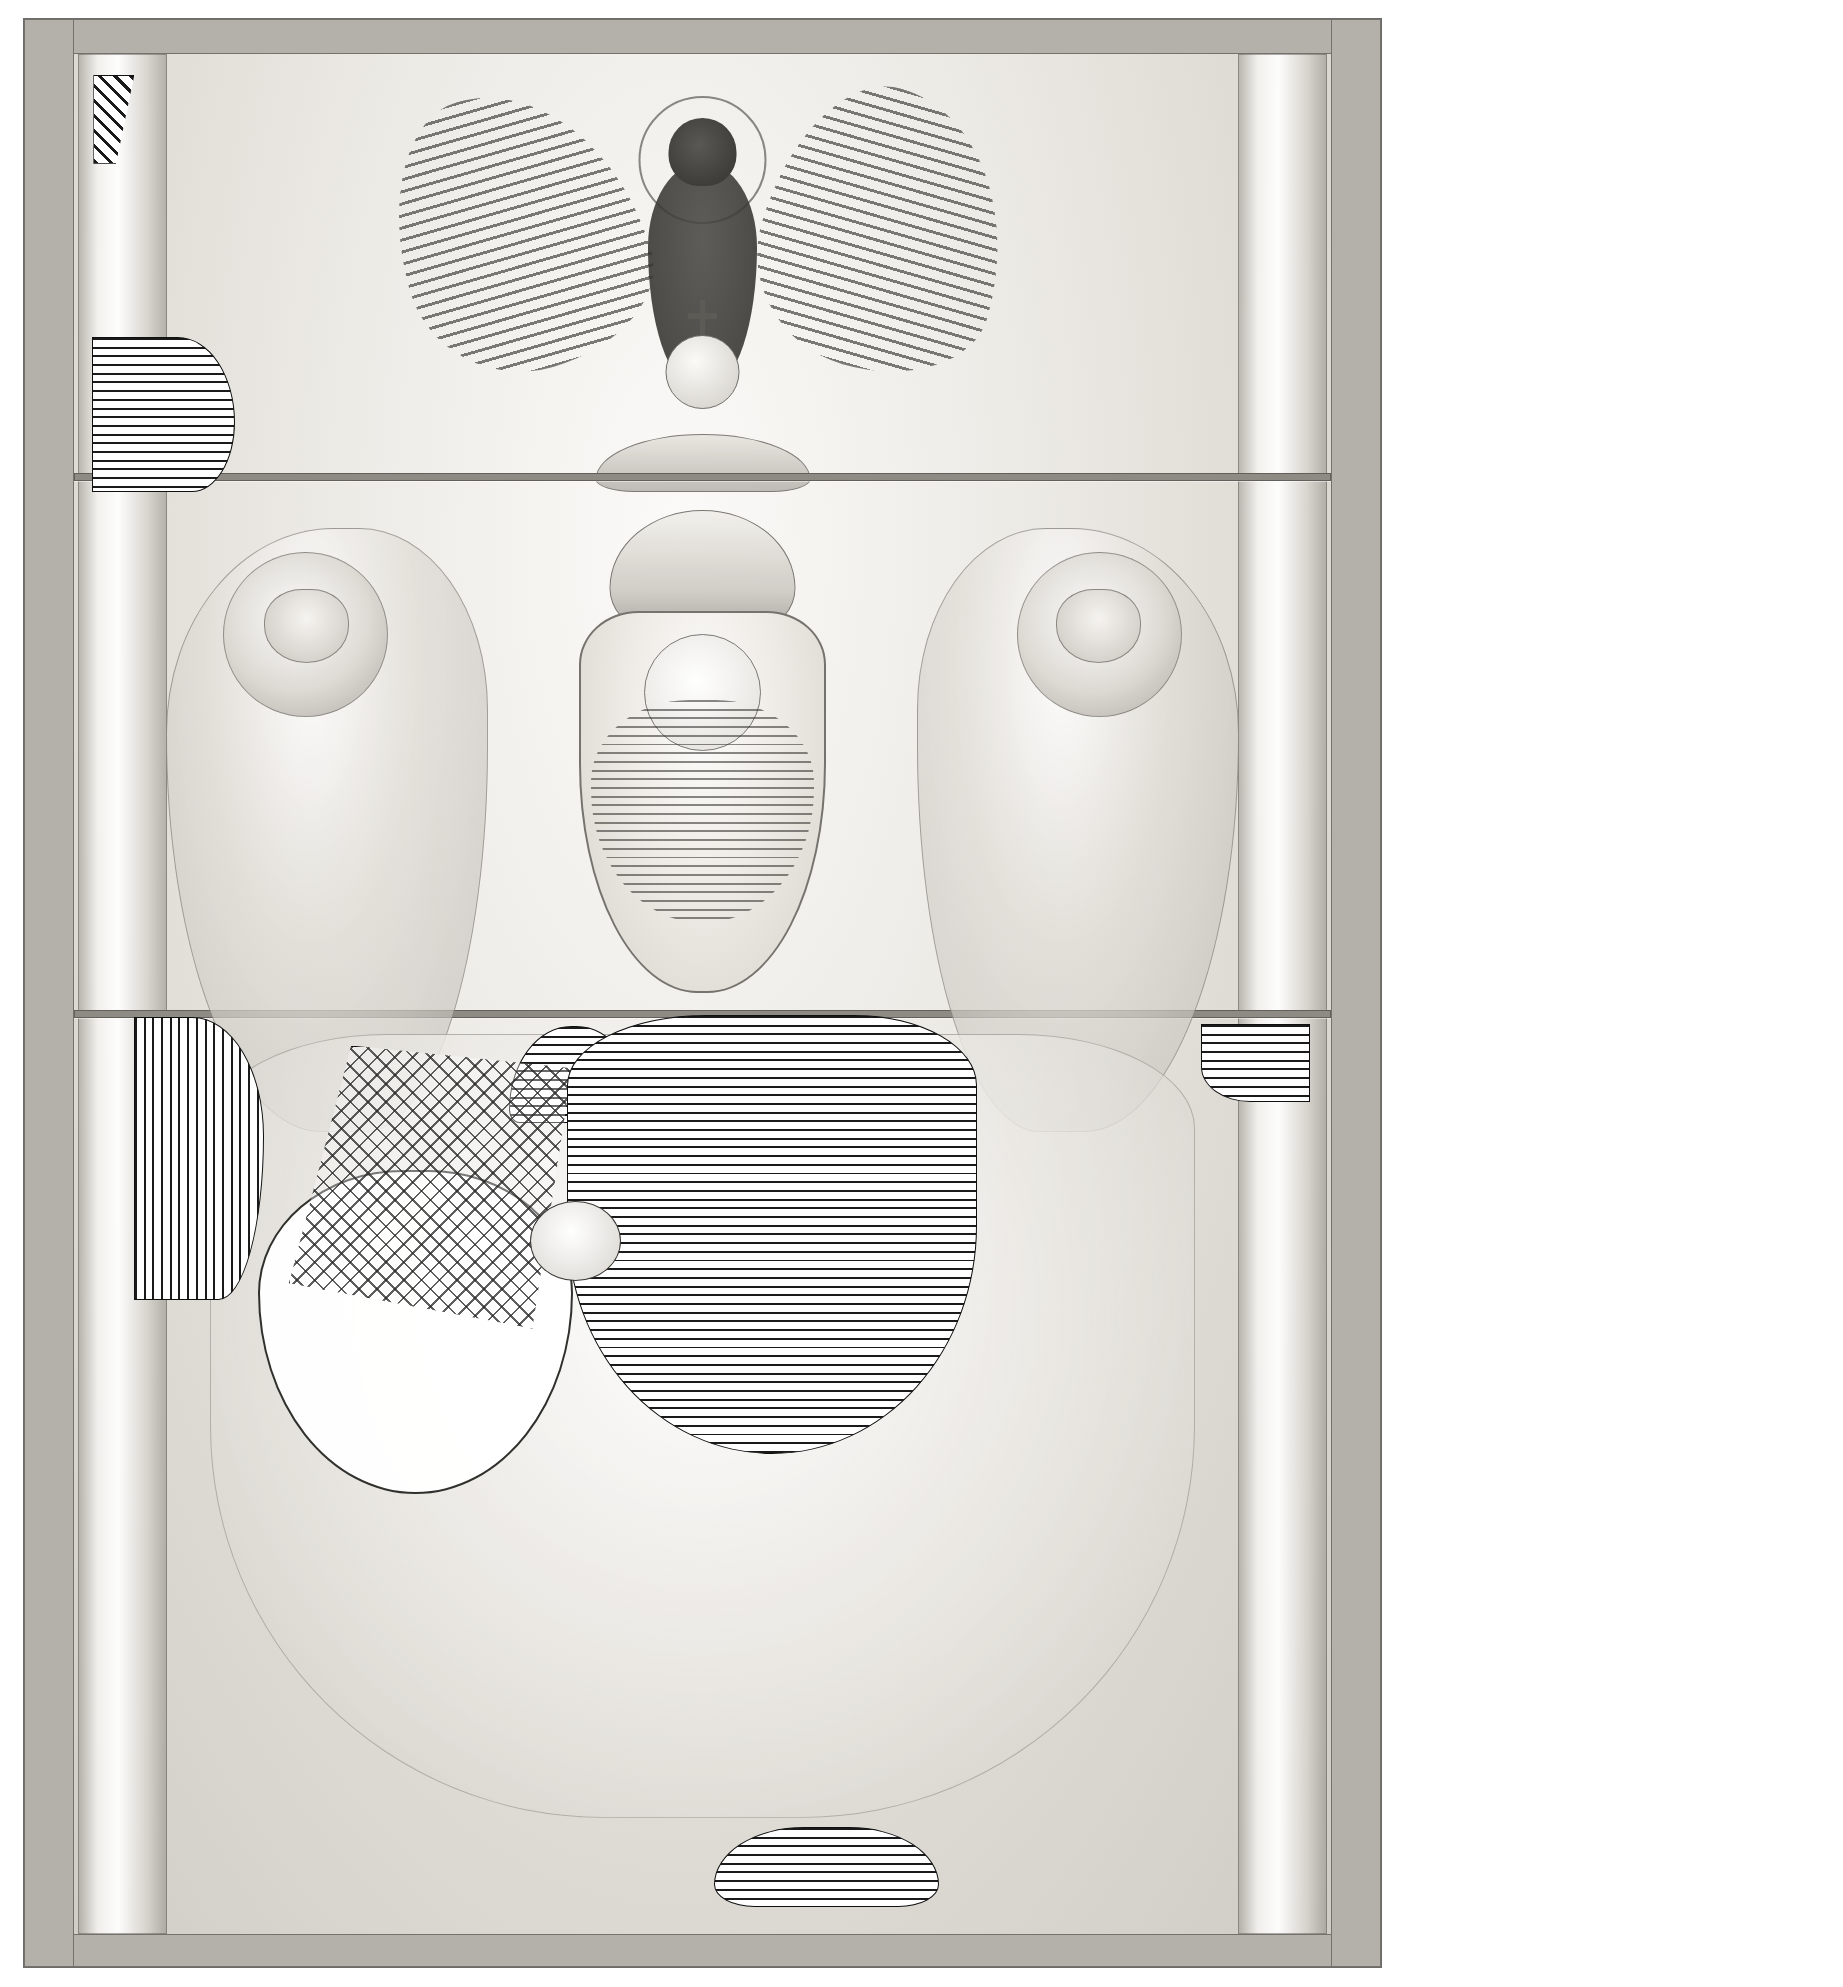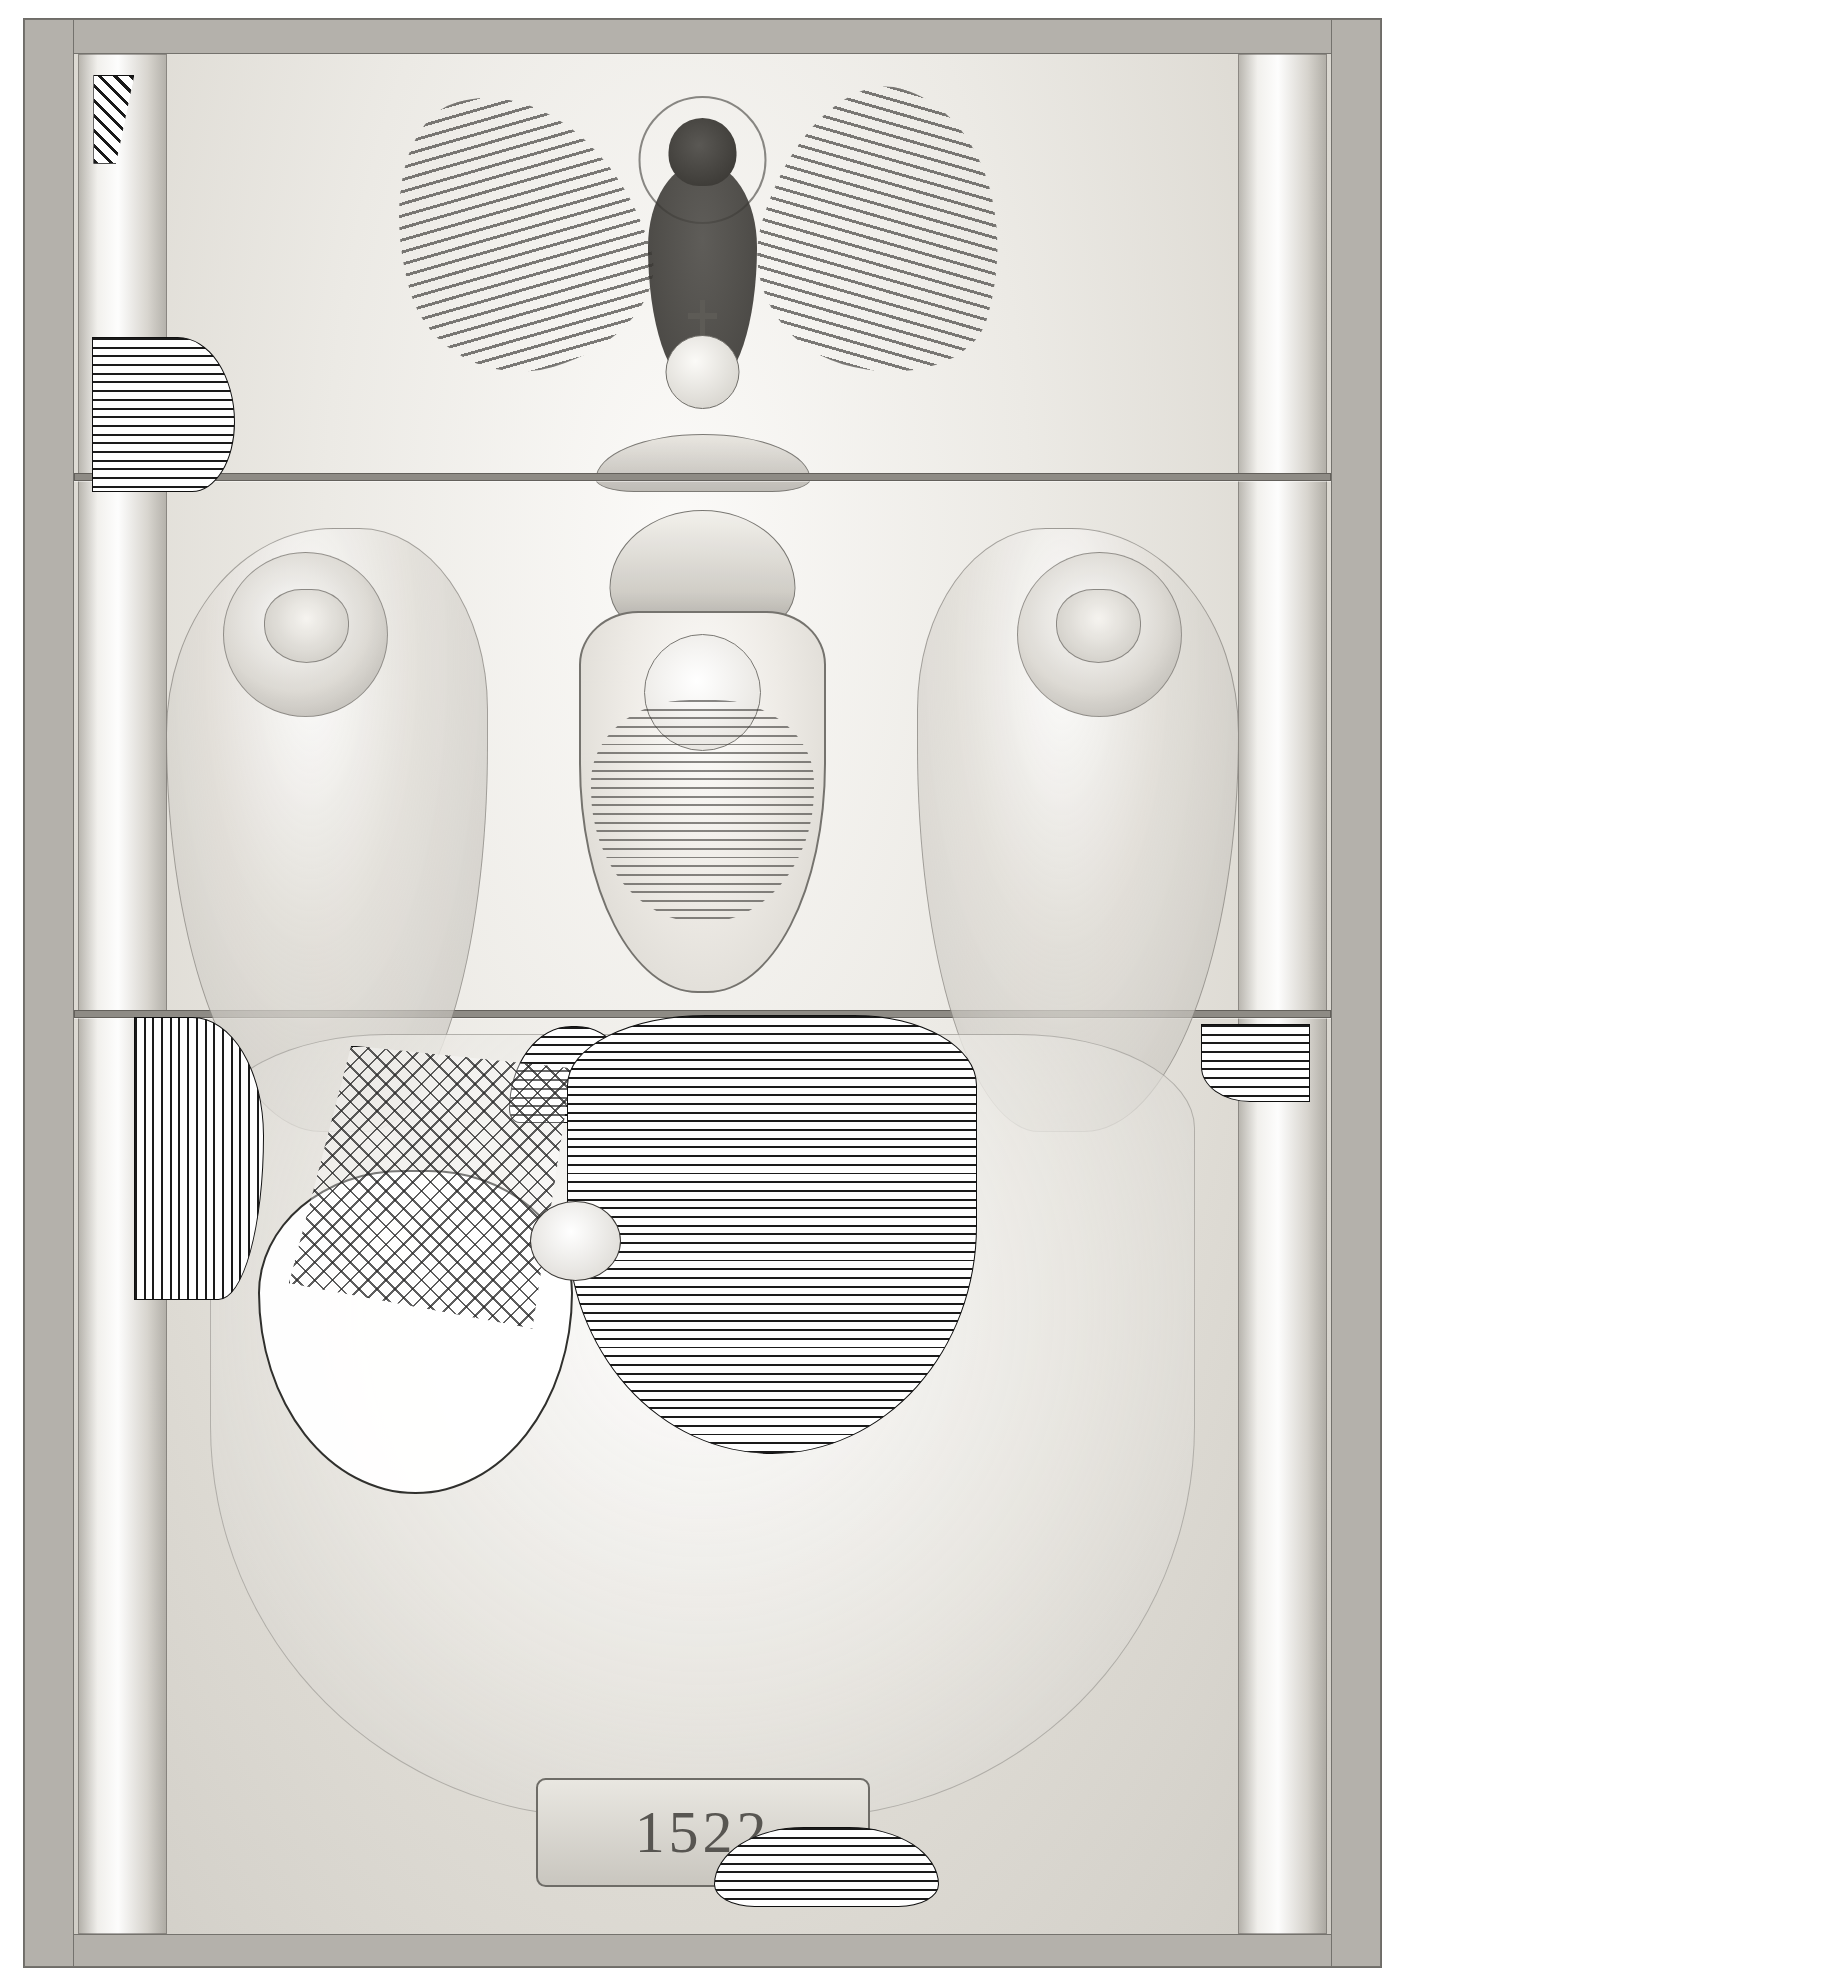--- a/index.html
+++ b/index.html
@@ -448,23 +448,20 @@
 
         <div class="arms">
           <div class="crown"></div>
           <div class="shield"></div>
           <div class="inescutcheon"></div>
           <div class="double-eagle"></div>
         </div>
 
         <div class="mantle"></div>
 
-        <div class="cartouche">
-          <span class="date">1522</span>
-        </div>
 
         <div class="overlay hatch-diagonal ov-top-left-tri"></div>
 
         <div class="overlay hatch-horizontal ov-left-upper"></div>
 
         <div class="overlay hatch-vertical ov-left-lower"></div>
 
         <div class="overlay hatch-horizontal ov-right-mid"></div>
 
         <div class="overlay hatch-horizontal ov-fan-small"></div>

